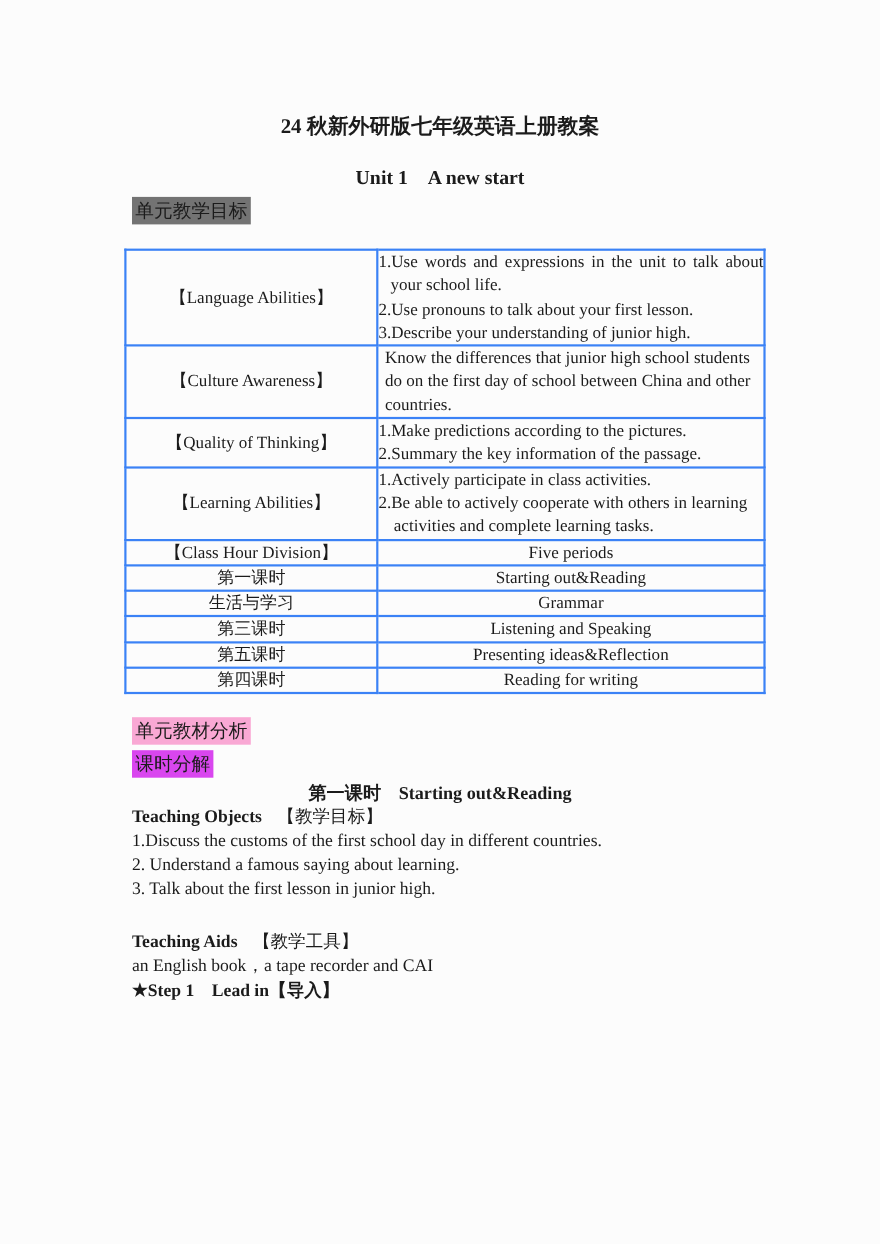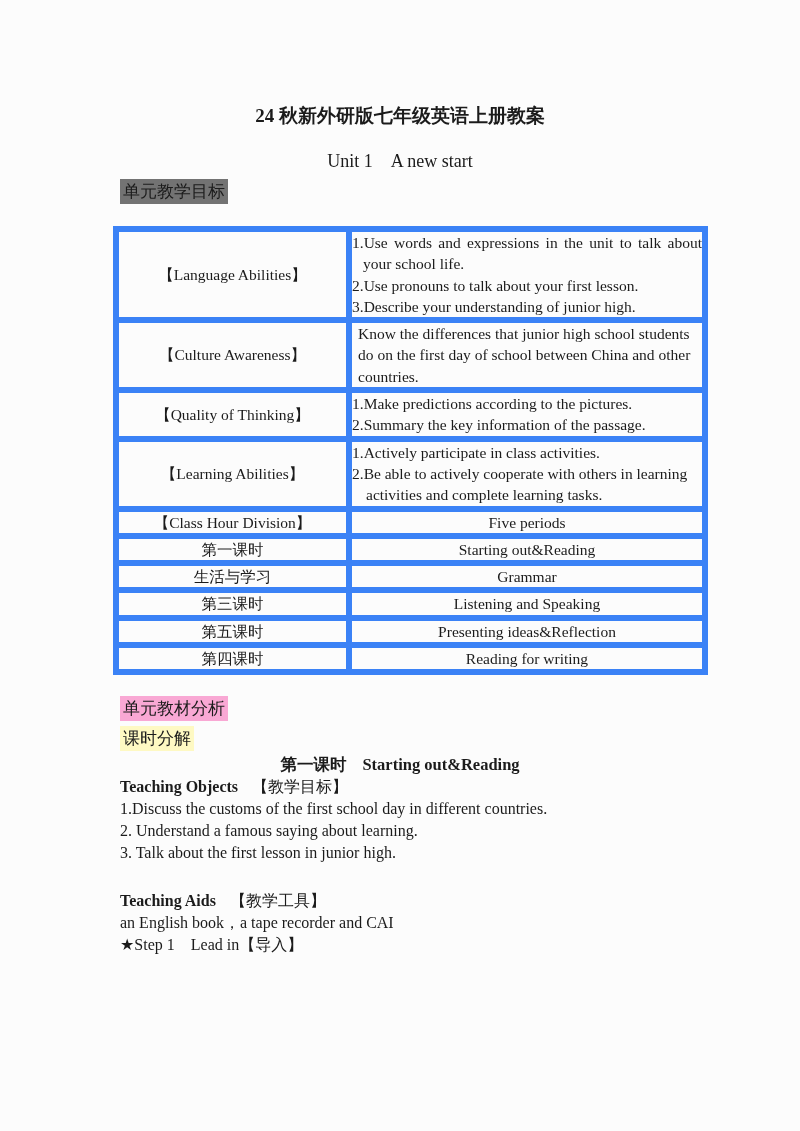--- a/index.html
+++ b/index.html
@@ -5,56 +5,56 @@
   html,body{margin:0;padding:0;}
   body{
     width:800px;height:1131px;
     background:#fcfcfc;
     font-family:"Liberation Serif","DejaVu Serif",serif;
     color:#1b1b1b;
     overflow:hidden;
   }
   .page{width:800px;height:1131px;box-sizing:border-box;padding:104px 90px 0 90px;}
   .doc-title{text-align:center;font-size:19px;font-weight:bold;line-height:24px;margin:0;}
-  .unit-title{text-align:center;font-size:18px;font-weight:normal;line-height:22px;margin:22px 0 0 0;}
+  .unit-title{text-align:center;font-size:18px;font-weight:bold;line-height:22px;margin:22px 0 0 0;}
   .hl-line{margin-left:30px;}
   .hl{display:inline-block;background:#ffff00;font-size:17px;line-height:21px;padding:2px 3px;}
   .hl1{margin-top:7px;}
   .hl2{margin-top:21px;}
   .hl3{margin-top:5px;}
   table.obj{
     border-collapse:collapse;
     margin:22px 0 0 23px;
     width:577px;
     font-size:15.5px;
     line-height:21.3px;
     table-layout:fixed;
   }
-  table.obj td{border:6px solid #3b82f6;padding:0;vertical-align:middle;}
+  table.obj td{border:2px solid #3b82f6;padding:0;vertical-align:middle;}
   td.c1{width:227px;text-align:center;}
   td.c2{width:350px;padding:0 5px;}
   td.c2.center{text-align:center;}
   .item{padding-left:11px;text-indent:-11px;}
   .item.just{text-align:justify;}
   .item.hang14{padding-left:14px;text-indent:-14px;}
   .item.plain{padding-left:6px;text-indent:0;}
   .para{
     font-size:16.5px;line-height:30px;
     text-align:justify;text-indent:33px;
     margin:3px 0 0 0;width:620px;
   }
   .lesson-heading{text-align:center;font-size:16.5px;font-weight:bold;line-height:22px;margin:3px 0 0 0;}
   .lesson-heading .en{margin-left:16px;}
   .lesson{margin-left:30px;font-size:16px;line-height:22px;}
   .lbl{font-weight:bold;}
   .bracket{margin-left:14px;}
   .line{margin:0;}
   .mt26{margin-top:26px;}
   .mt24{margin-top:24px;}
-  .bold{font-weight:normal;}
+  .bold{font-weight:bold;}
 </style>
 </head>
 <body>
 
 <div class="page">
 
   <p class="doc-title">24 秋新外研版七年级英语上册教案</p>
   <p class="unit-title">Unit 1　A new start</p>
 
   <div class="hl-line hl1">
@@ -117,21 +117,21 @@
       </tr>
     </tbody>
   </table>
 
   <div class="hl-line hl2">
     <span class="hl" style="background: #f9a8d4;">单元教材分析</span>
   </div>
 
 
   <div class="hl-line hl3">
-    <span class="hl" style="background: #fef9c3;">课时分解</span>
+    <span class="hl" style="background: #d946ef;">课时分解</span>
   </div>
 
   <p class="lesson-heading">
     <span class="cn">第一课时</span><span class="en">Starting out&amp;Reading</span>
   </p>
 
   <div class="lesson">
     <p class="line">
       <span class="lbl">Teaching Objects</span><span class="bracket">【教学目标】</span>
     </p>

